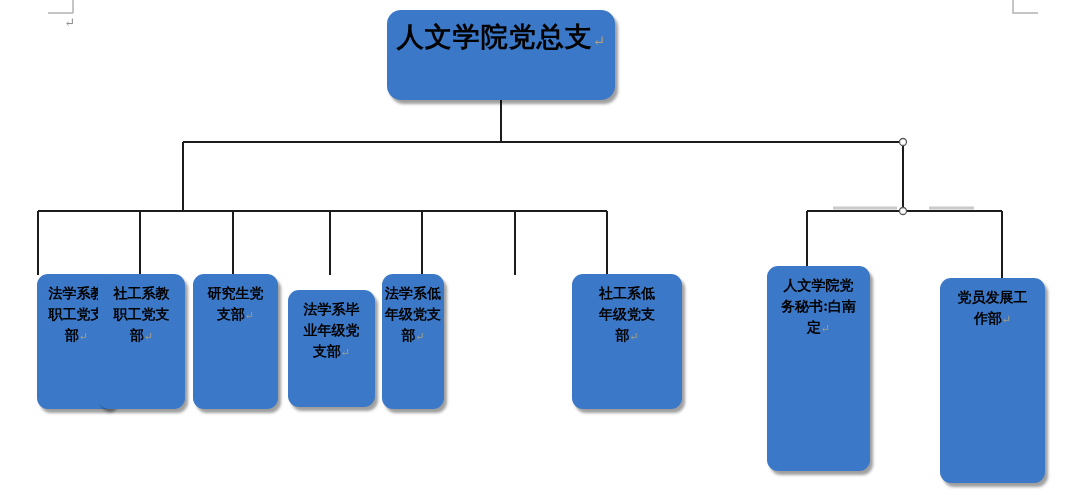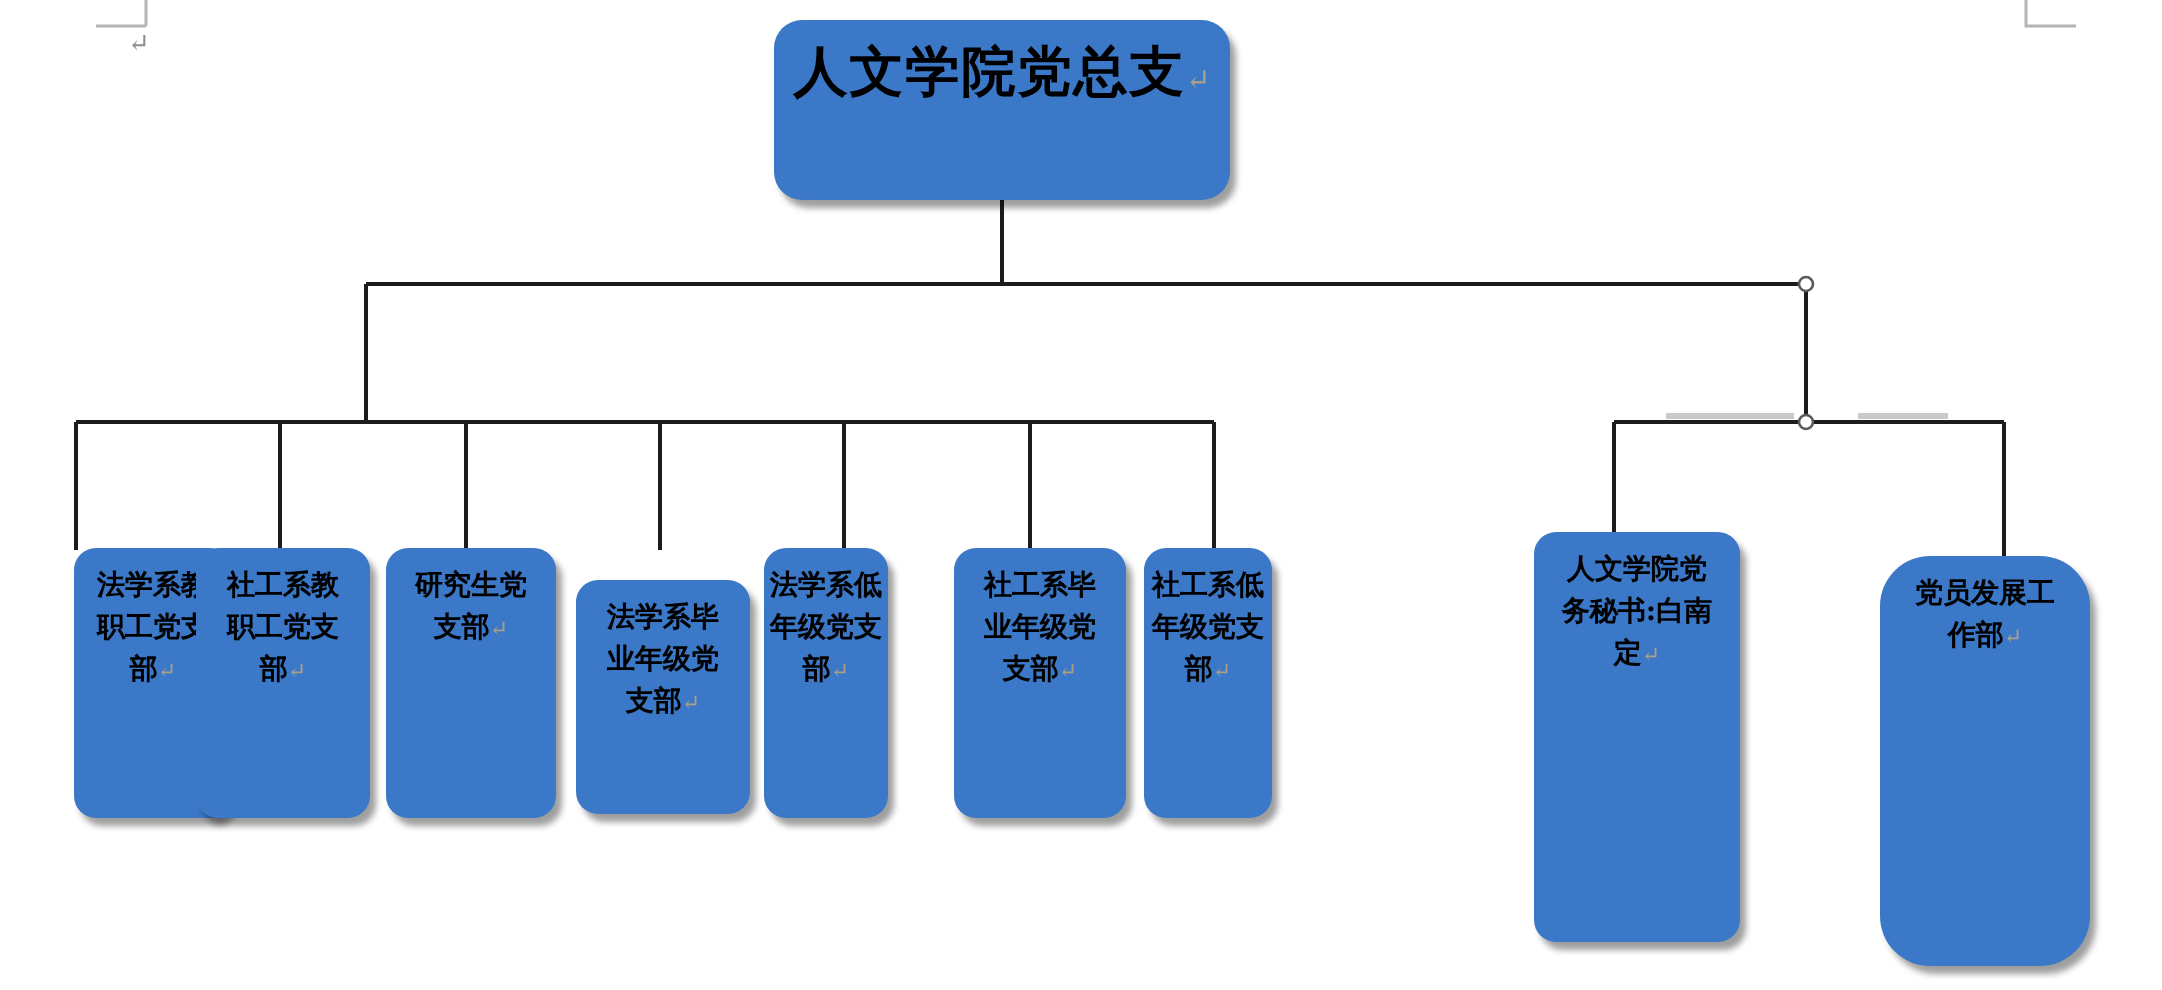--- a/index.html
+++ b/index.html
@@ -84,29 +84,26 @@
   </div>
 
   <div class="node node-sm" style="left:288px;top:290px;width:87px;height:117px;">
     <span class="node-text"><span>法学系毕业年级党支部</span><span class="mark">↵</span></span>
   </div>
 
   <div class="node node-sm" style="left:382px;top:274px;width:62px;height:135px;">
     <span class="node-text"><span>法学系低年级党支部</span><span class="mark">↵</span></span>
   </div>
 
-  <div class="node node-sm" style="left:477px;top:274px;width:86px;height:135px;">
-    <span class="node-text"><span>社工系毕业年级党支部</span><span class="mark">↵</span></span>
-  </div>
 
-  <div class="node node-sm" style="left:572px;top:274px;width:64px;height:135px;">
+  <div class="node node-sm" style="left:572px;top:274px;width:110px;height:135px;">
     <span class="node-text"><span>社工系低年级党支部</span><span class="mark">↵</span></span>
   </div>
 
   <div class="node node-sm node-wide" style="left:767px;top:266px;width:103px;height:205px;">
     <span class="node-text"><span>人文学院党务秘书:白南定</span><span class="mark">↵</span></span>
   </div>
 
-  <div class="node node-sm node-wide" style="left:940px;top:278px;width:105px;height:205px;border-radius:25px;">
+  <div class="node node-sm node-wide" style="left:940px;top:278px;width:105px;height:205px;">
     <span class="node-text"><span>党员发展工作部</span><span class="mark">↵</span></span>
   </div>
 
 </div>
 
 </body></html>

